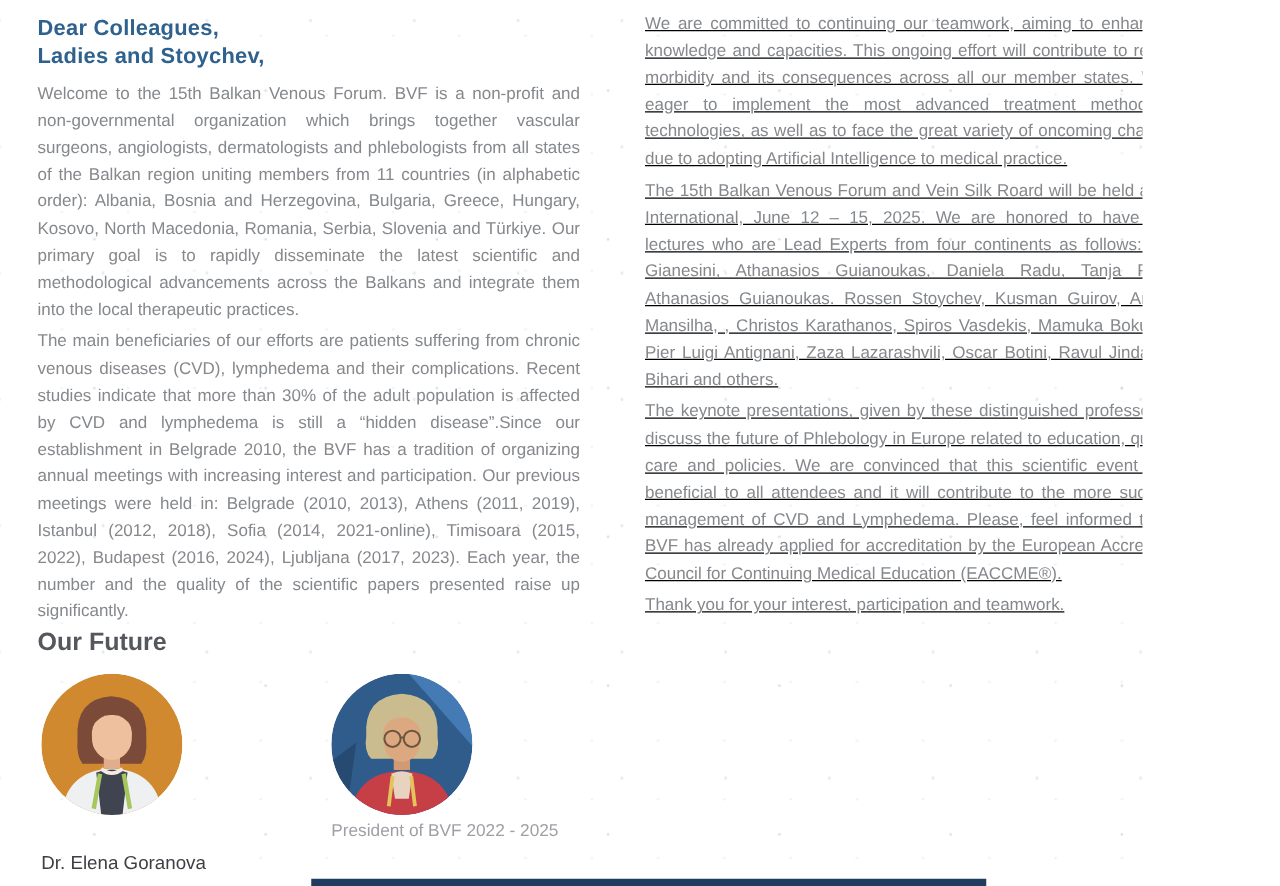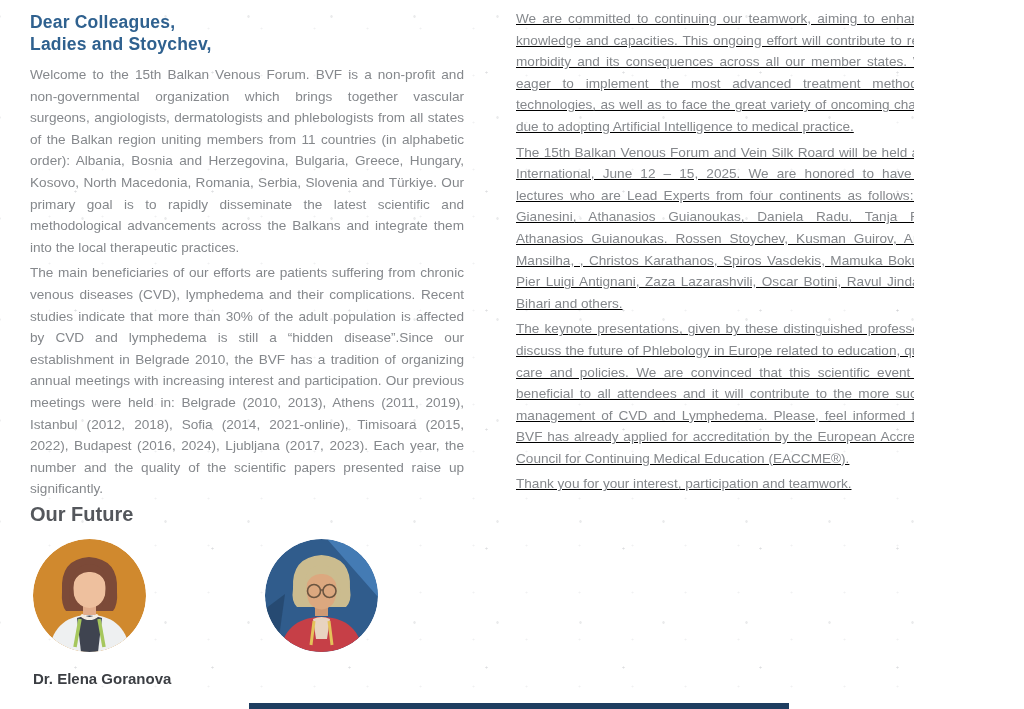--- a/index.html
+++ b/index.html
@@ -32,21 +32,21 @@
     font-size:20px;font-weight:700;color:#54575c;margin:4px 0 0 0;line-height:20px;
   }
   .people-row{display:flex;margin-top:15px;}
   .person{width:232px;}
   .person + .person{width:200px;}
   .avatar{
     width:113px;height:113px;border-radius:50%;overflow:hidden;
     margin-left:3px;display:block;
   }
   .person-name{
-    font-size:15px;font-weight:700;color:#3b3e43;margin:17px 0 0 3px;line-height:19px;
+    font-size:15px;font-weight:400;color:#3b3e43;margin:29px 0 0 3px;line-height:19px;
   }
   .person-title{
     font-size:13.8px;color:#9da0a5;margin:4px 0 0 3px;line-height:18px;
   }
   .edge-bar{position:absolute;left:249px;top:703px;width:540px;height:6px;}
 </style>
 </head>
 <body>
 
 <div class="page">
@@ -129,20 +129,21 @@
 
               <path d="M15 113 C19 87 36 78 56.5 78 C77 78 94 87 98 113 Z" fill="#c63f47"></path>
 
               <path d="M48 80 Q56.5 76 65 80 L62 100 L51 100 Z" fill="#e8d3c0"></path>
 
               <path d="M49 82 L46 106" stroke="#e4c35a" stroke-width="3" fill="none"></path>
               <path d="M64 82 L67 106" stroke="#e4c35a" stroke-width="3" fill="none"></path>
             </g>
           </svg>
         </span>
+        <div class="person-title">President of BVF 2022 - 2025</div>
       </div>
 
     </div>
   </div>
 
   <div class="col-right">
     <p class="body-p">We are committed to continuing our teamwork, aiming to enhance our knowledge and capacities. This ongoing effort will contribute to reducing morbidity and its consequences across all our member states. We are eager to implement the most advanced treatment methods and technologies, as well as to face the great variety of oncoming challenges due to adopting Artificial Intelligence to medical practice.</p>
     <p class="body-p">The 15th Balkan Venous Forum and Vein Silk Roard will be held at Hotel International, June 12 – 15, 2025.  We are honored to have invited lectures who are Lead Experts from four continents as follows: Sergio Gianesini, Athanasios Guianoukas, Daniela Radu, Tanja Rucigaj, Athanasios Guianoukas. Rossen Stoychev, Kusman Guirov, Armando Mansilha, , Christos Karathanos, Spiros Vasdekis, Mamuka Bokushava, Pier Luigi Antignani, Zaza Lazarashvili, Oscar Botini, Ravul Jindal, Imre Bihari and others.</p>
     <p class="body-p">The keynote presentations, given by these distinguished professors, will discuss the future of Phlebology in Europe related to education, quality of care and policies. We are convinced that this scientific event will be beneficial to all attendees and it will contribute to the more successful management of CVD and Lymphedema.  Please, feel informed that the BVF has already applied for accreditation by the European Accreditation Council for Continuing Medical Education (EACCME®).</p>
     <p class="body-p">Thank you for your interest, participation and teamwork.</p>

